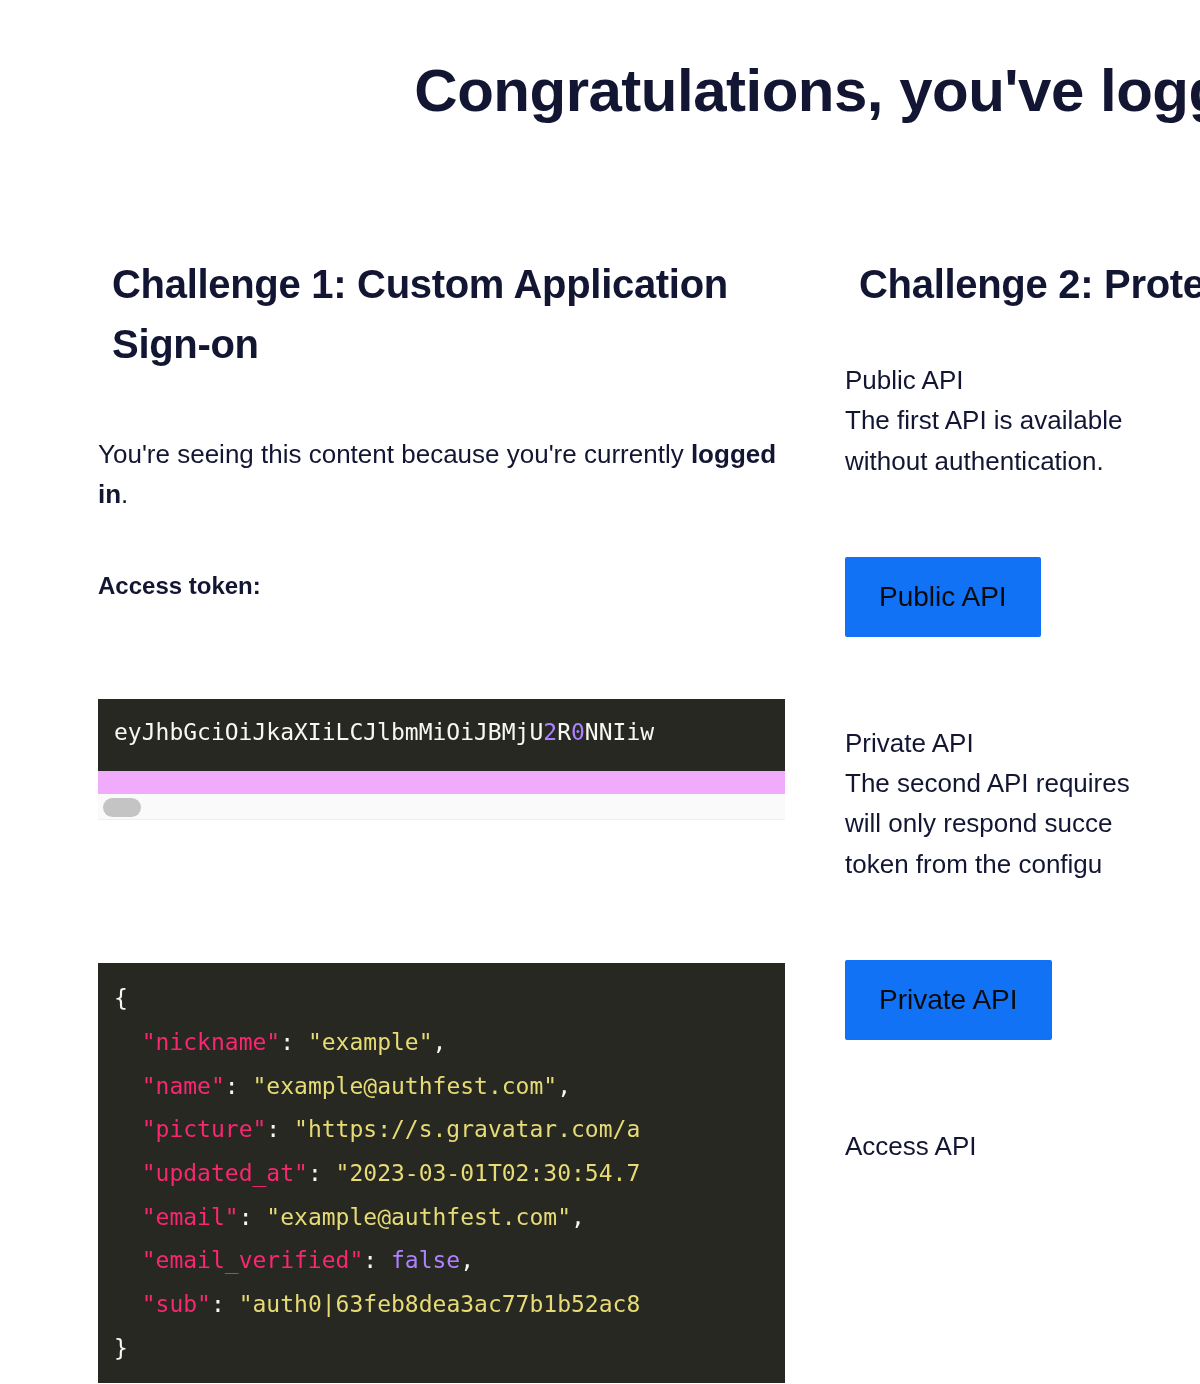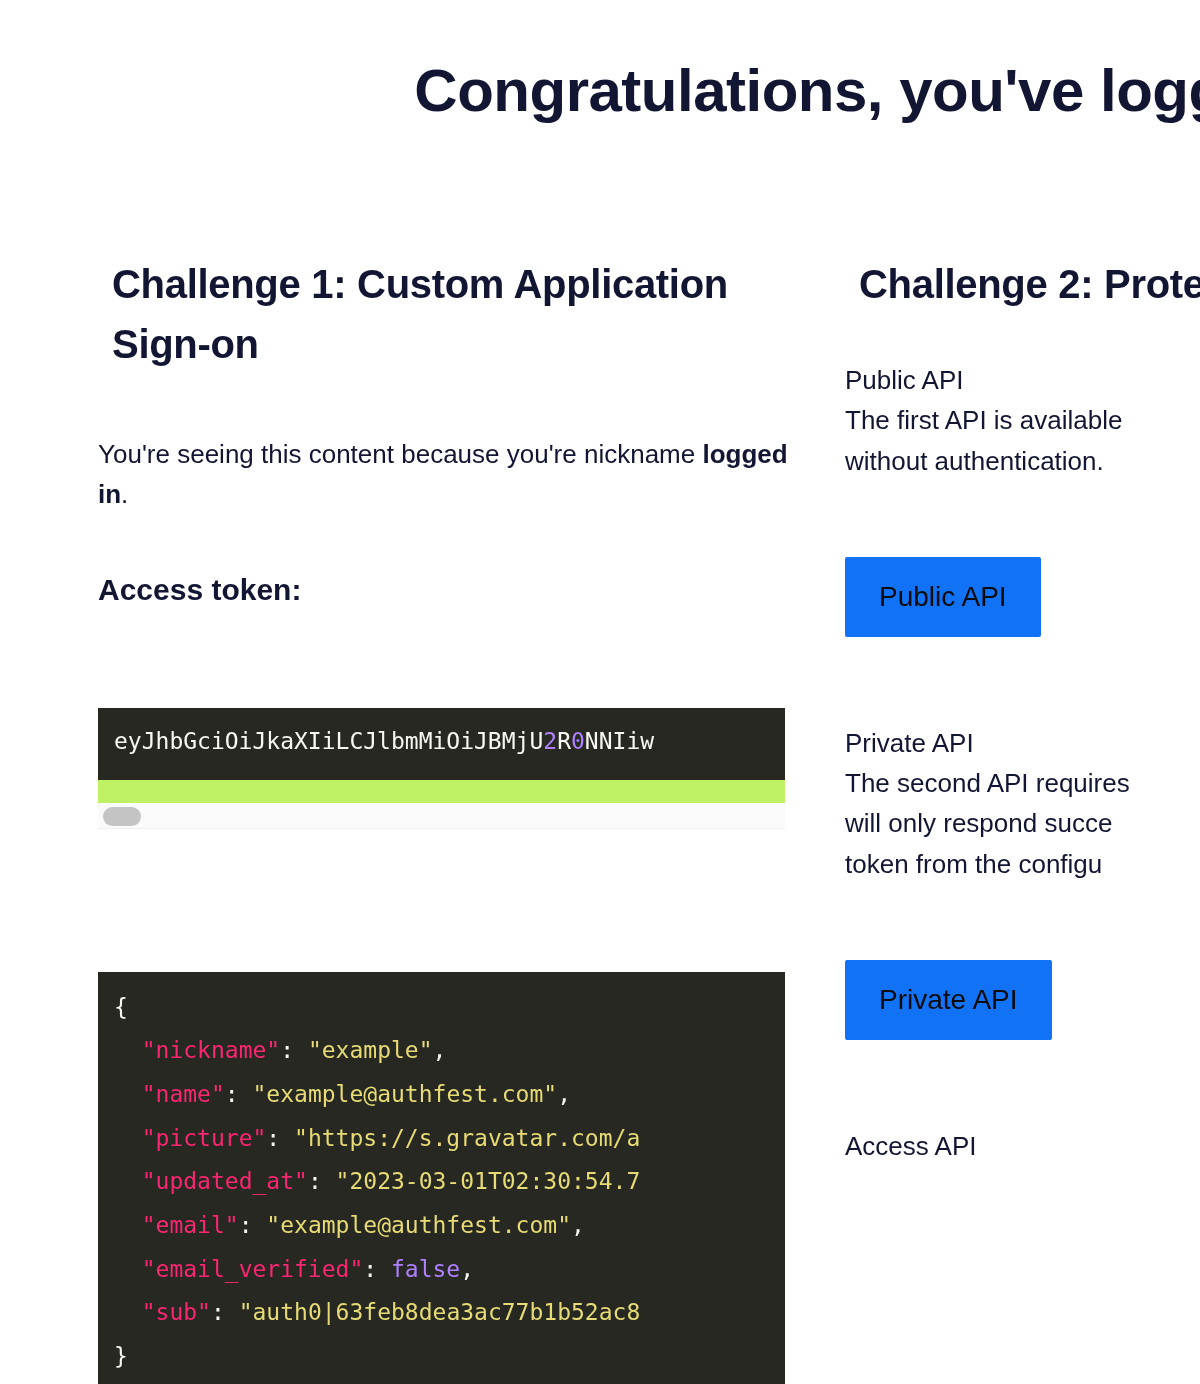--- a/index.html
+++ b/index.html
@@ -59,21 +59,21 @@
     font-size: 40px;
     line-height: 1.5;
     font-weight: 700;
     letter-spacing: -0.3px;
     color: #131633;
   }
   h2.nowrap { white-space: nowrap; }
 
   h3.sub-heading {
     margin: 0;
-    font-size: 30px;
+    font-size: 24px;
     line-height: 1.4;
     font-weight: 700;
     color: #131633;
   }
 
   p.body-text {
     margin: 0;
     font-size: 26px;
     line-height: 1.55;
     color: #131633;
@@ -86,21 +86,21 @@
   .spacer-54 { height: 54px; }
   .spacer-60 { height: 60px; }
   .spacer-76 { height: 76px; }
   .spacer-86 { height: 86px; }
 
   strong.bold-inline { font-weight: 700; }
 
   
   .code-wrap {
     width: 687px;
-    background: #bef264;
+    background: #f0abfc;
     margin-top: 37px;
   }
   .code-block {
     background: #272822;
     color: #f8f8f2;
     font-family: "DejaVu Sans Mono", monospace;
     font-size: 23px;
     line-height: 1.9;
     padding: 14px 0 14px 16px;
     overflow: hidden;
@@ -154,21 +154,21 @@
 <div class="page">
 
   <div class="page-title">Congratulations, you've logged in!</div>
 
   <div class="col-left">
 
     <h2 class="challenge-heading">Challenge 1: Custom Application Sign-on</h2>
 
     <div class="spacer-46"></div>
 
-    <p class="body-text"><span>You're seeing this content because you're nickname </span><strong class="bold-inline">logged in</strong><span>.</span></p>
+    <p class="body-text"><span>You're seeing this content because you're currently </span><strong class="bold-inline">logged in</strong><span>.</span></p>
 
     <div class="spacer-54"></div>
 
     <h3 class="sub-heading">Access token:</h3>
 
     <div class="spacer-60"></div>
 
     <div class="code-wrap">
       <pre class="code-block token-block"><span class="tok-plain">eyJhbGciOiJkaXIiLCJlbmMiOiJBMjU</span><span class="tok-num">2</span><span class="tok-plain">R</span><span class="tok-num">0</span><span class="tok-plain">NNIiw</span></pre>
       <div class="scroll-track">

